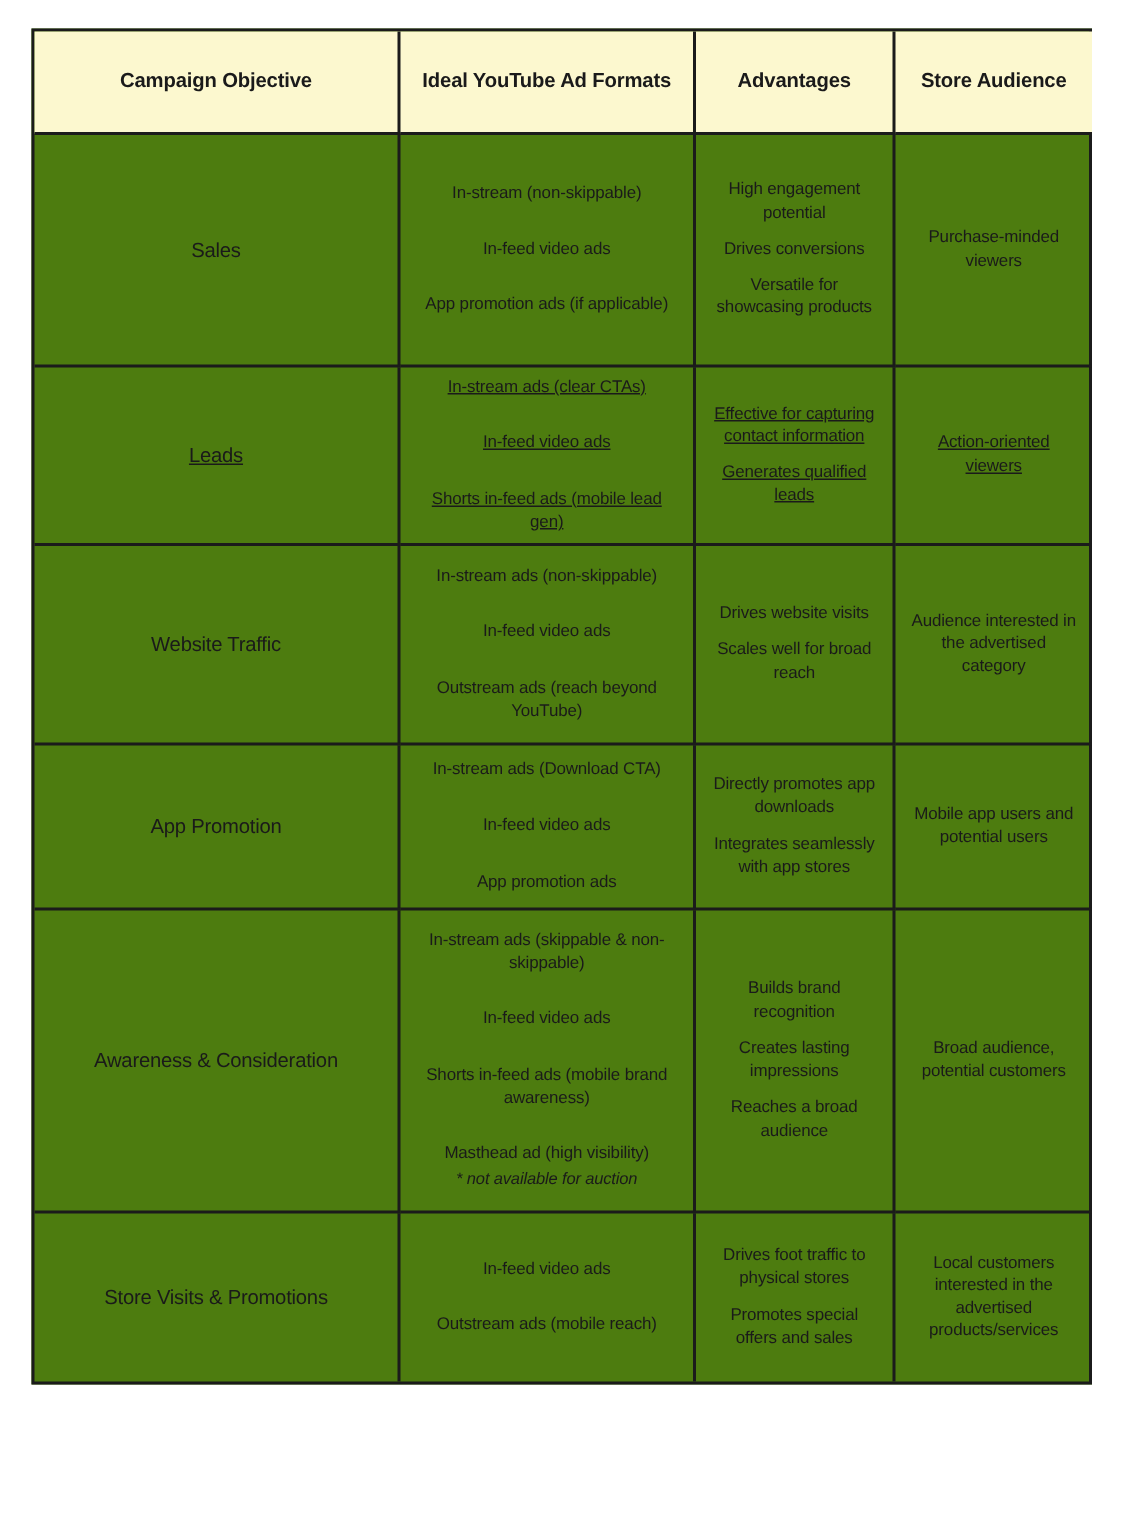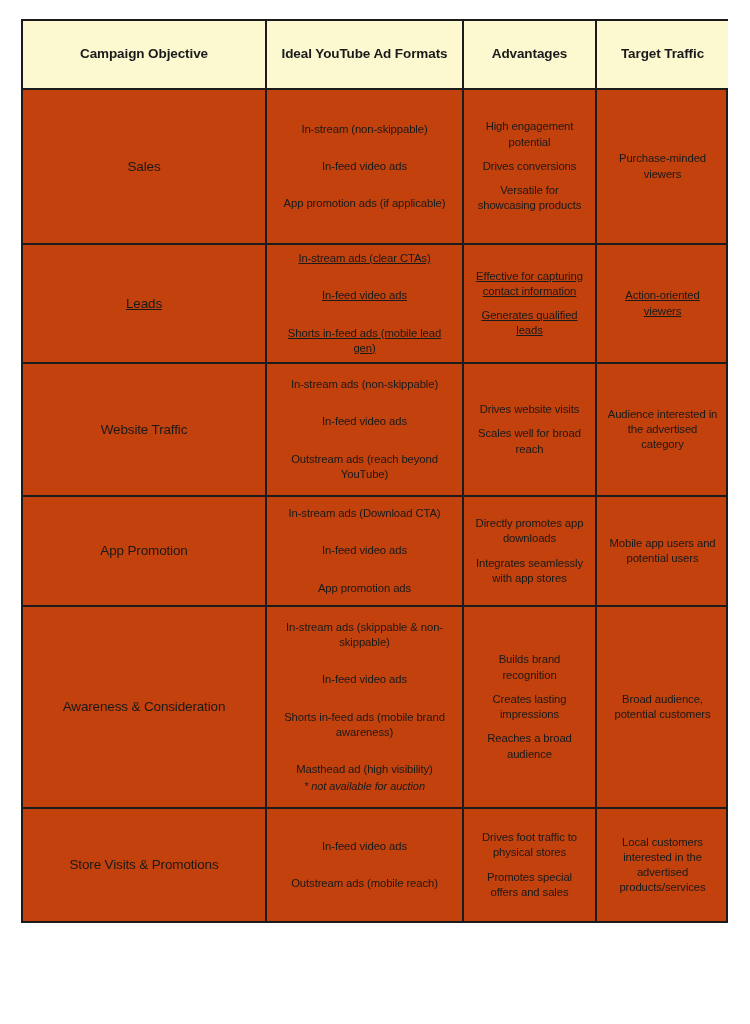--- a/index.html
+++ b/index.html
@@ -25,21 +25,21 @@
     padding: 0;
   }
 
   
   .table-wrap {
     position: absolute;
     left: 21px;
     top: 19px;
     width: 707px;
     border: 2.5px solid #1b1b1b;
-    background: #c2410c;
+    background: #4d7c0f;
   }
 
   table.matrix {
     width: 100%;
     border-collapse: collapse;
     table-layout: fixed;
   }
 
   table.matrix col.c1 { width: 243px; }
   table.matrix col.c2 { width: 197px; }
@@ -163,21 +163,21 @@
         <col class="c1">
           <col class="c2">
           <col class="c3">
           <col class="c4">
       </colgroup>
       <thead>
         <tr>
           <th>Campaign Objective</th>
           <th>Ideal YouTube Ad Formats</th>
           <th>Advantages</th>
-          <th>Target Traffic</th>
+          <th>Store Audience</th>
         </tr>
       </thead>
       <tbody>
 
         <tr class="r-sales">
           <td class="objective">Sales</td>
           <td class="formats">
             <div class="stack">
               <div class="line">In-stream (non-skippable)</div>
               <div class="line">In-feed video ads</div>

